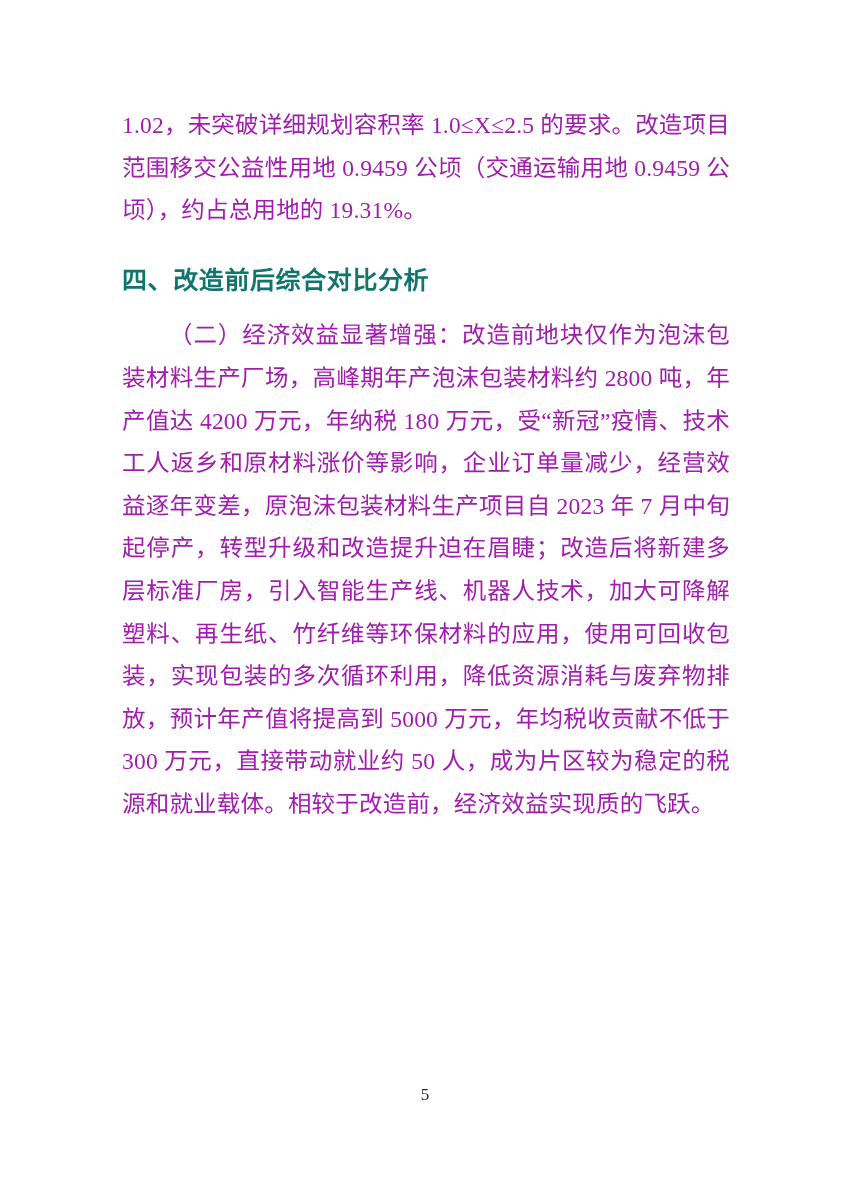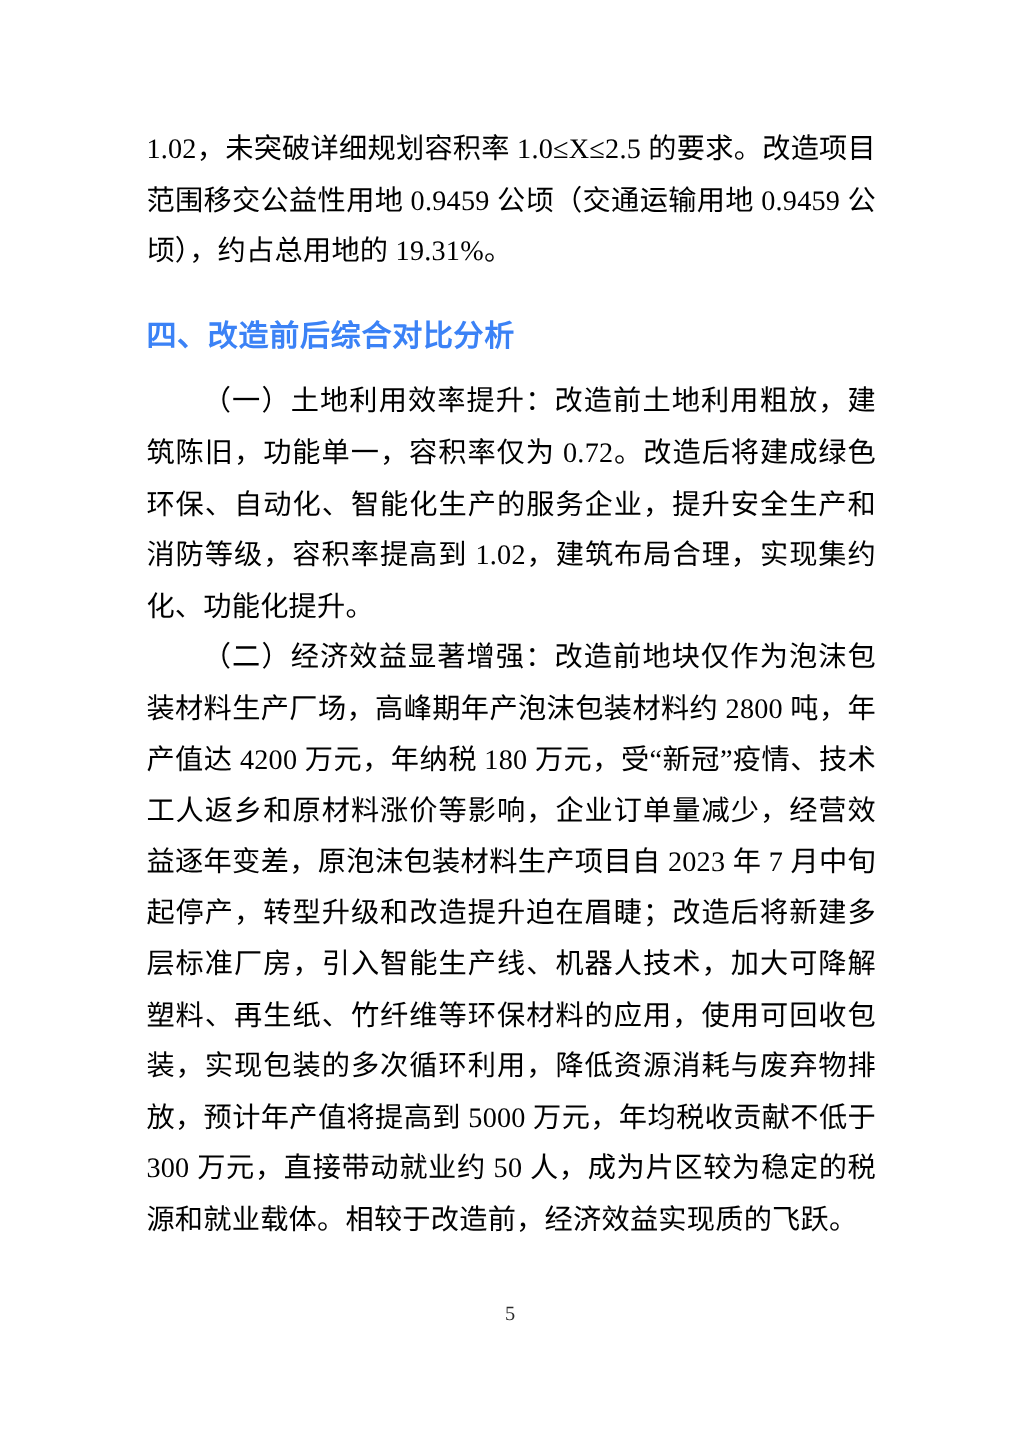--- a/index.html
+++ b/index.html
@@ -23,42 +23,42 @@
     position: absolute;
     left: 122px;
     top: 104px;
     width: 608px;
   }
 
   .para {
     font-family: "Liberation Serif", "DejaVu Serif", serif;
     font-size: 23.5px;
     line-height: 42.6px;
-    color: #000000;
+    color: #a21caf;
     text-align: justify;
     text-justify: inter-character;
     letter-spacing: 0.2px;
     margin: 0;
     -webkit-font-feature-settings: "kern" 0;
     font-feature-settings: "kern" 0;
   }
 
   .para.indent {
     text-indent: 2em;
   }
 
   .para.flush {
     text-indent: 0;
   }
 
   .heading {
     font-family: "Liberation Sans", "DejaVu Sans", sans-serif;
     font-size: 25px;
     font-weight: bold;
-    color: #3b82f6;
+    color: #0f766e;
     line-height: 42.6px;
     letter-spacing: 0.6px;
     margin: 0;
     text-align: left;
   }
 
   .spacer-before-heading {
     height: 27px;
   }
 
@@ -86,21 +86,20 @@
 
     <p class="para flush">1.02，未突破详细规划容积率 1.0≤X≤2.5 的要求。改造项目范围移交公益性用地 0.9459 公顷（交通运输用地 0.9459 公顷），约占总用地的 19.31%。</p>
 
     <div class="spacer-before-heading"></div>
 
     <h2 class="heading">四、改造前后综合对比分析</h2>
 
     <div class="spacer-after-heading"></div>
 
 
-    <p class="para indent">（一）土地利用效率提升：改造前土地利用粗放，建筑陈旧，功能单一，容积率仅为 0.72。改造后将建成绿色环保、自动化、智能化生产的服务企业，提升安全生产和消防等级，容积率提高到 1.02，建筑布局合理，实现集约化、功能化提升。</p>
 
     <p class="para indent">（二）经济效益显著增强：改造前地块仅作为泡沫包装材料生产厂场，高峰期年产泡沫包装材料约 2800 吨，年产值达 4200 万元，年纳税 180 万元，受“新冠”疫情、技术工人返乡和原材料涨价等影响，企业订单量减少，经营效益逐年变差，原泡沫包装材料生产项目自 2023 年 7 月中旬起停产，转型升级和改造提升迫在眉睫；改造后将新建多层标准厂房，引入智能生产线、机器人技术，加大可降解塑料、再生纸、竹纤维等环保材料的应用，使用可回收包装，实现包装的多次循环利用，降低资源消耗与废弃物排放，预计年产值将提高到 5000 万元，年均税收贡献不低于 300 万元，直接带动就业约 50 人，成为片区较为稳定的税源和就业载体。相较于改造前，经济效益实现质的飞跃。</p>
 
   </div>
 
   <div class="page-number">5</div>
 
 </div>
 
 </body></html>

